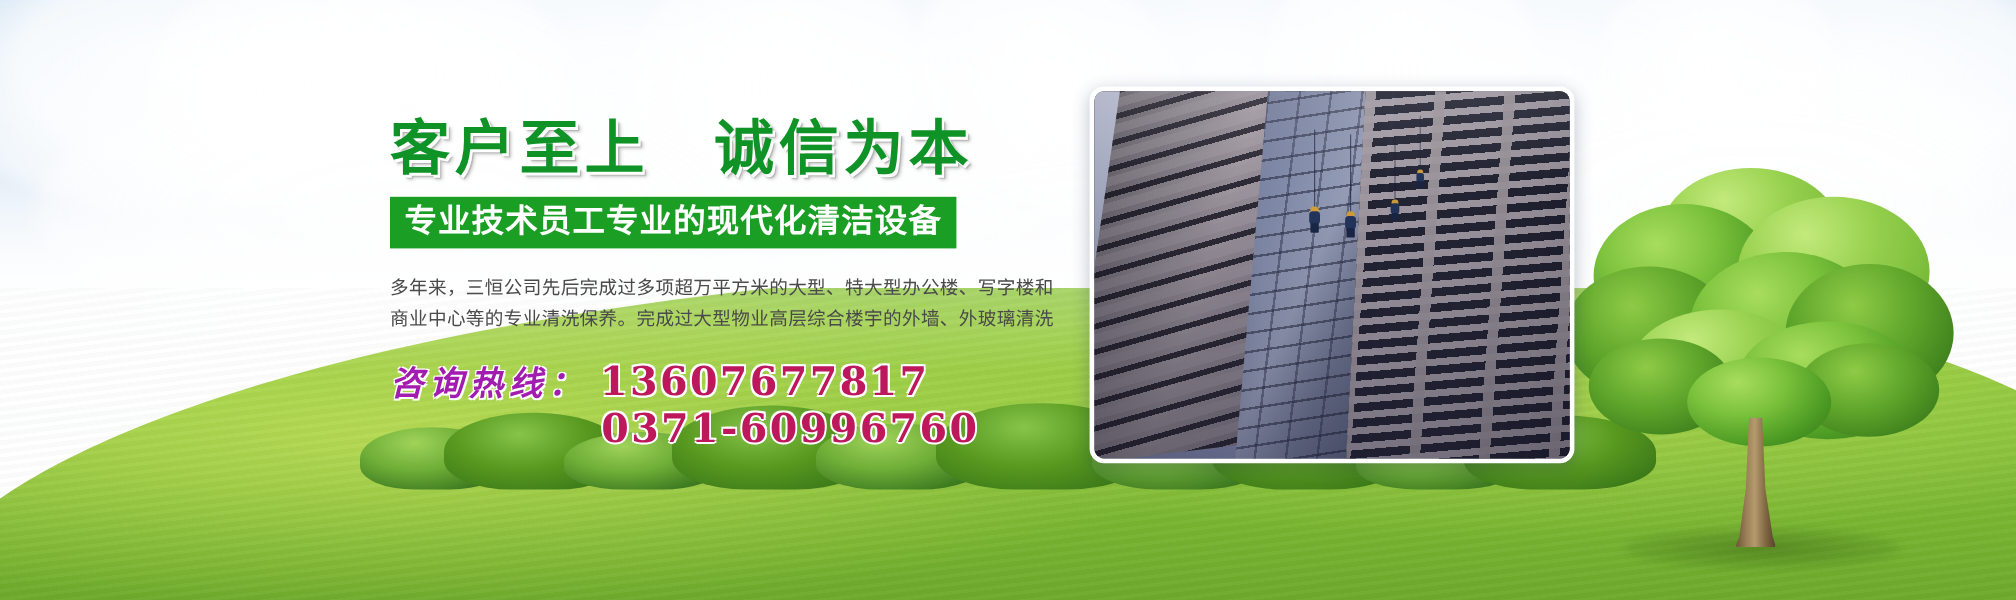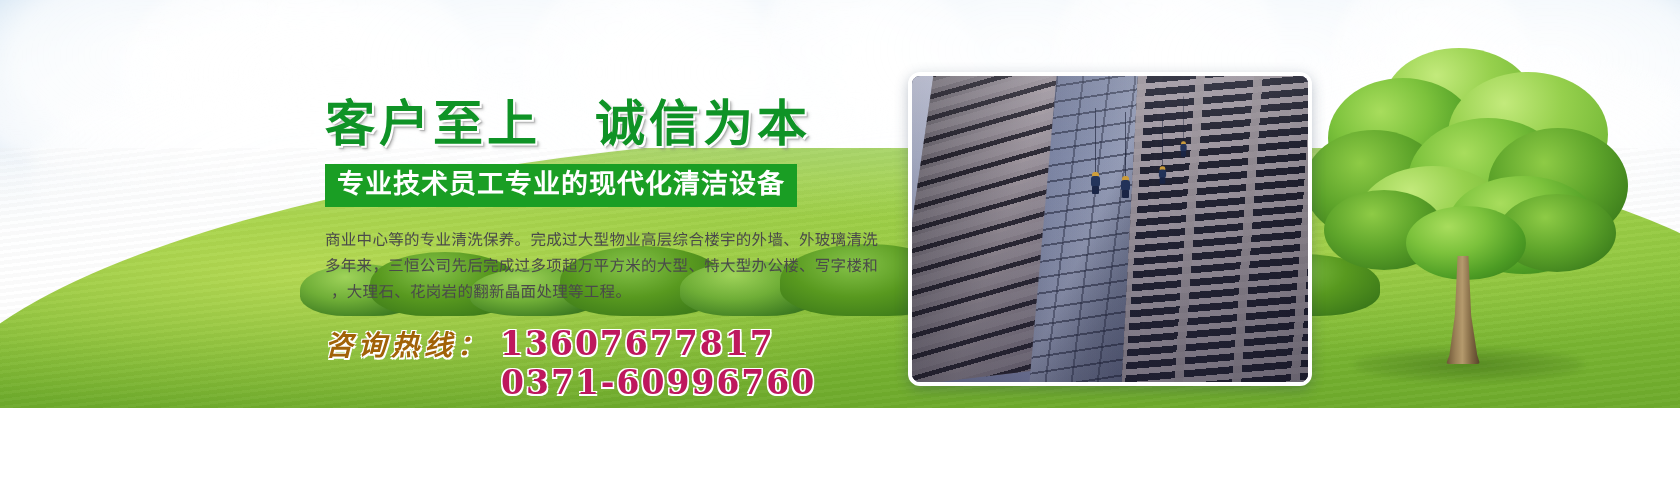--- a/index.html
+++ b/index.html
@@ -6,21 +6,21 @@
   * { margin:0; padding:0; box-sizing:border-box; }
   html,body { background:#ffffff; }
   body {
     font-family:"DejaVu Sans","Liberation Sans",sans-serif;
   }
 
   
   .banner {
     position:relative;
     width:1680px;
-    height:408px;
+    height:500px;
     overflow:hidden;
     background:#ffffff;
   }
 
   
   .sky {
     position:absolute; inset:0;
     background:
       linear-gradient(to bottom,
         #9ec3e4 0%,
@@ -283,21 +283,21 @@
     display:flex;
     align-items:baseline;
     gap:10px;
     white-space:nowrap;
   }
   .hotline-label {
     font-family:"DejaVu Serif","Liberation Serif",serif;
     font-size:28px;
     font-weight:700;
     letter-spacing:5px;
-    color:#a16207;
+    color:#a21caf;
     font-style:italic;
     text-shadow:
       1.5px 1.5px 0 #ffffff,
       -1px -1px 0 #ffffff,
       1.5px -1px 0 #ffffff,
       -1px 1.5px 0 #ffffff;
   }
   .phone {
     font-family:"DejaVu Serif","Liberation Serif",serif;
     font-size:33px;
@@ -413,23 +413,22 @@
     </div>
   </div>
 
   <div class="copy">
 
     <div class="headline">客户至上　诚信为本</div>
 
     <div class="tagline">专业技术员工专业的现代化清洁设备</div>
 
     <div class="paragraph">
+      <p>多年来，三恒公司先后完成过多项超万平方米的大型、特大型办公楼、写字楼和</p>
       <p>商业中心等的专业清洗保养。完成过大型物业高层综合楼宇的外墙、外玻璃清洗</p>
-      <p>多年来，三恒公司先后完成过多项超万平方米的大型、特大型办公楼、写字楼和</p>
-      <p class="indent">，大理石、花岗岩的翻新晶面处理等工程。</p>
     </div>
 
     <div class="hotline">
       <span class="hotline-label">咨询热线：</span>
       <span class="phone">13607677817</span>
     </div>
 
     <div class="phone2-row">
       <span class="phone">0371-60996760</span>
     </div>

